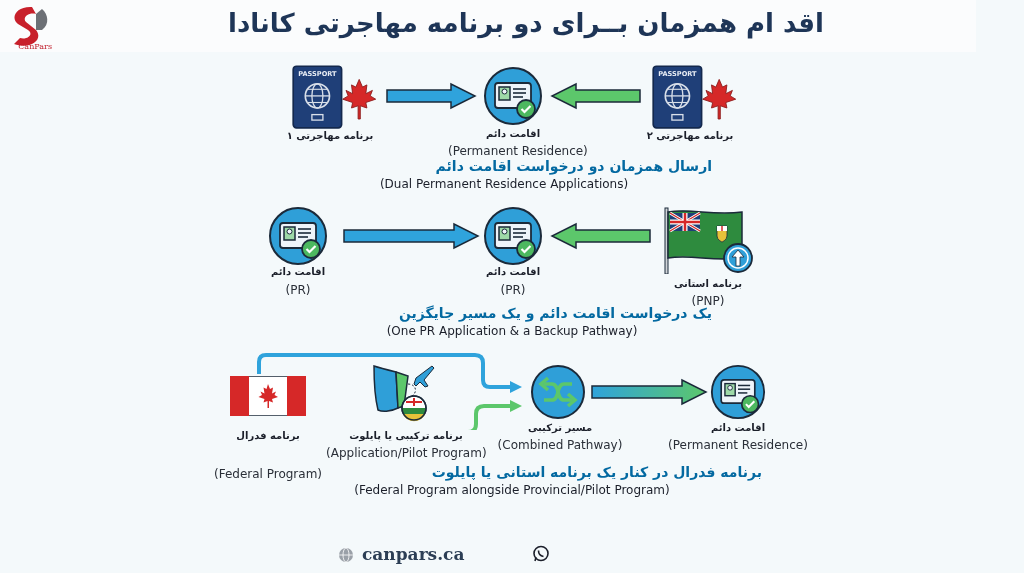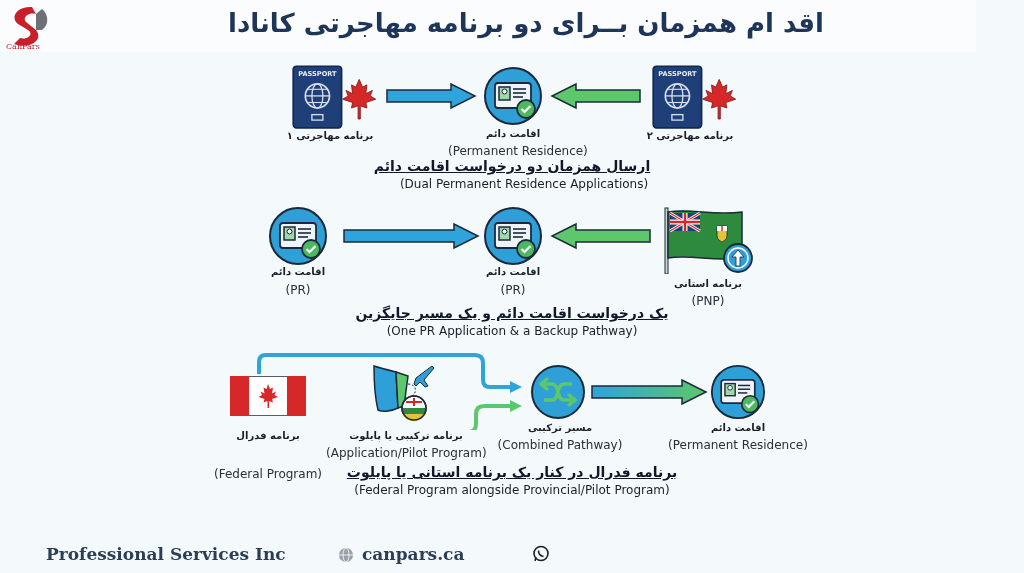--- a/index.html
+++ b/index.html
@@ -2,24 +2,24 @@
 <html><head>
 <meta charset="utf-8">
 <style>
   * { box-sizing: border-box; margin: 0; padding: 0; }
   html, body { width: 1024px; height: 573px; overflow: hidden; }
   body { background: #f4f9fb; font-family: "DejaVu Sans", sans-serif; color: #1b1f2a; position: relative; }
   .abs { position: absolute; }
   .title-band { left: 0; top: 0; width: 976px; height: 52px; background: #fbfcfd; }
   .title { left: 0; top: 8px; width: 1024px; text-align: center; font-size: 26px; font-weight: bold; color: #1e3557; direction: rtl; padding-left: 28px; }
   .logo { left: 4px; top: 4px; width: 50px; height: 50px; }
-  .logo-text { left: 6px; top: 42px; width: 46px; text-align: left; font-family: "DejaVu Serif", serif; font-size: 8px; color: #c01d2b; }
+  .logo-text { left: 6px; top: 42px; width: 46px; text-align: right; font-family: "DejaVu Serif", serif; font-size: 8px; color: #c01d2b; }
   .lbl { text-align: center; font-weight: bold; font-size: 10px; color: #1b1f2a; direction: rtl; white-space: nowrap; }
   .sub { text-align: center; font-size: 12px; color: #2a2f38; white-space: nowrap; }
-  .caption-fa { text-align: center; font-weight: bold; font-size: 14px; direction: rtl; white-space: nowrap; color: #0f172a; text-decoration: underline; }
+  .caption-fa { text-align: right; font-weight: bold; font-size: 14px; direction: rtl; white-space: nowrap; color: #0369a1; }
   .caption-en { text-align: center; font-size: 12px; white-space: nowrap; color: #1b1f2a; }
   .footer { left: 0; top: 540px; width: 1024px; height: 30px; font-family: "DejaVu Serif", serif; font-weight: bold; color: #2c3e55; font-size: 17px; }
   .footer span { position: absolute; top: 4px; }
 </style>
 </head>
 <body>
 
 <svg width="0" height="0" style="position:absolute">
   <defs>
     <symbol id="pr-card" viewBox="0 0 60 60">
@@ -75,21 +75,21 @@
 <svg class="abs" style="left:550px;top:82px" width="92" height="28">
   <path d="M90 8 H26 V2 L2 14 L26 26 V20 H90 Z" fill="#5cc76b" stroke="#1b2a3a" stroke-width="1.5"></path>
 </svg>
 
 <svg class="abs" style="left:650px;top:64px" width="90" height="66" viewBox="0 0 80 60">
     <use href="#passport"></use>
   </svg>
 <div class="abs lbl" style="left:625px;top:130px;width:130px">برنامه مهاجرتی ۲</div>
 
 <div class="abs caption-fa" style="left:312px;top:158px;width:400px">ارسال همزمان دو درخواست اقامت دائم</div>
-<div class="abs caption-en" style="left:324px;top:177px;width:400px">(Dual Permanent Residence Applications)</div>
+<div class="abs caption-en" style="left:304px;top:177px;width:400px">(Dual Permanent Residence Applications)</div>
 
 <svg class="abs" style="left:268px;top:206px" width="60" height="60">
     <use href="#pr-card"></use>
   </svg>
 <div class="abs lbl" style="left:233px;top:266px;width:130px">اقامت دائم</div>
 <div class="abs sub" style="left:233px;top:283px;width:130px">(PR)</div>
 
 <svg class="abs" style="left:342px;top:222px" width="138" height="28">
   <path d="M2 8 H112 V2 L136 14 L112 26 V20 H2 Z" fill="#2fa3dc" stroke="#1b2a3a" stroke-width="1.5"></path>
 </svg>
@@ -180,21 +180,20 @@
 <svg class="abs" style="left:710px;top:364px" width="56" height="56" viewBox="0 0 60 60">
     <use href="#pr-card"></use>
   </svg>
 <div class="abs lbl" style="left:673px;top:422px;width:130px">اقامت دائم</div>
 <div class="abs sub" style="left:668px;top:438px;width:140px">(Permanent Residence)</div>
 
 <div class="abs caption-fa" style="left:262px;top:464px;width:500px">برنامه فدرال در کنار یک برنامه استانی یا پایلوت</div>
 <div class="abs caption-en" style="left:262px;top:483px;width:500px">(Federal Program alongside Provincial/Pilot Program)</div>
 
 <div class="abs footer">
-  <span style="left:46px">Professional Services Inc</span>
   <svg style="position:absolute;left:338px;top:7px" width="16" height="16" viewBox="0 0 16 16">
     <circle cx="8" cy="8" r="7" fill="#9aa0a8"></circle>
     <ellipse cx="8" cy="8" rx="3" ry="7" fill="none" stroke="#fff" stroke-width="0.8"></ellipse>
     <line x1="1" y1="8" x2="15" y2="8" stroke="#fff" stroke-width="0.8"></line>
   </svg>
   <span style="left:362px">canpars.ca</span>
   <svg style="position:absolute;left:532px;top:5px" width="18" height="18" viewBox="0 0 18 18">
     <circle cx="9" cy="8.5" r="7" fill="none" stroke="#1b1f2a" stroke-width="1.6"></circle>
     <path d="M3 16 L4 12" stroke="#1b1f2a" stroke-width="1.6"></path>
     <path d="M6.5 5.5 C6.5 9 8.5 11 11.5 11.5" fill="none" stroke="#1b1f2a" stroke-width="1.6"></path>

